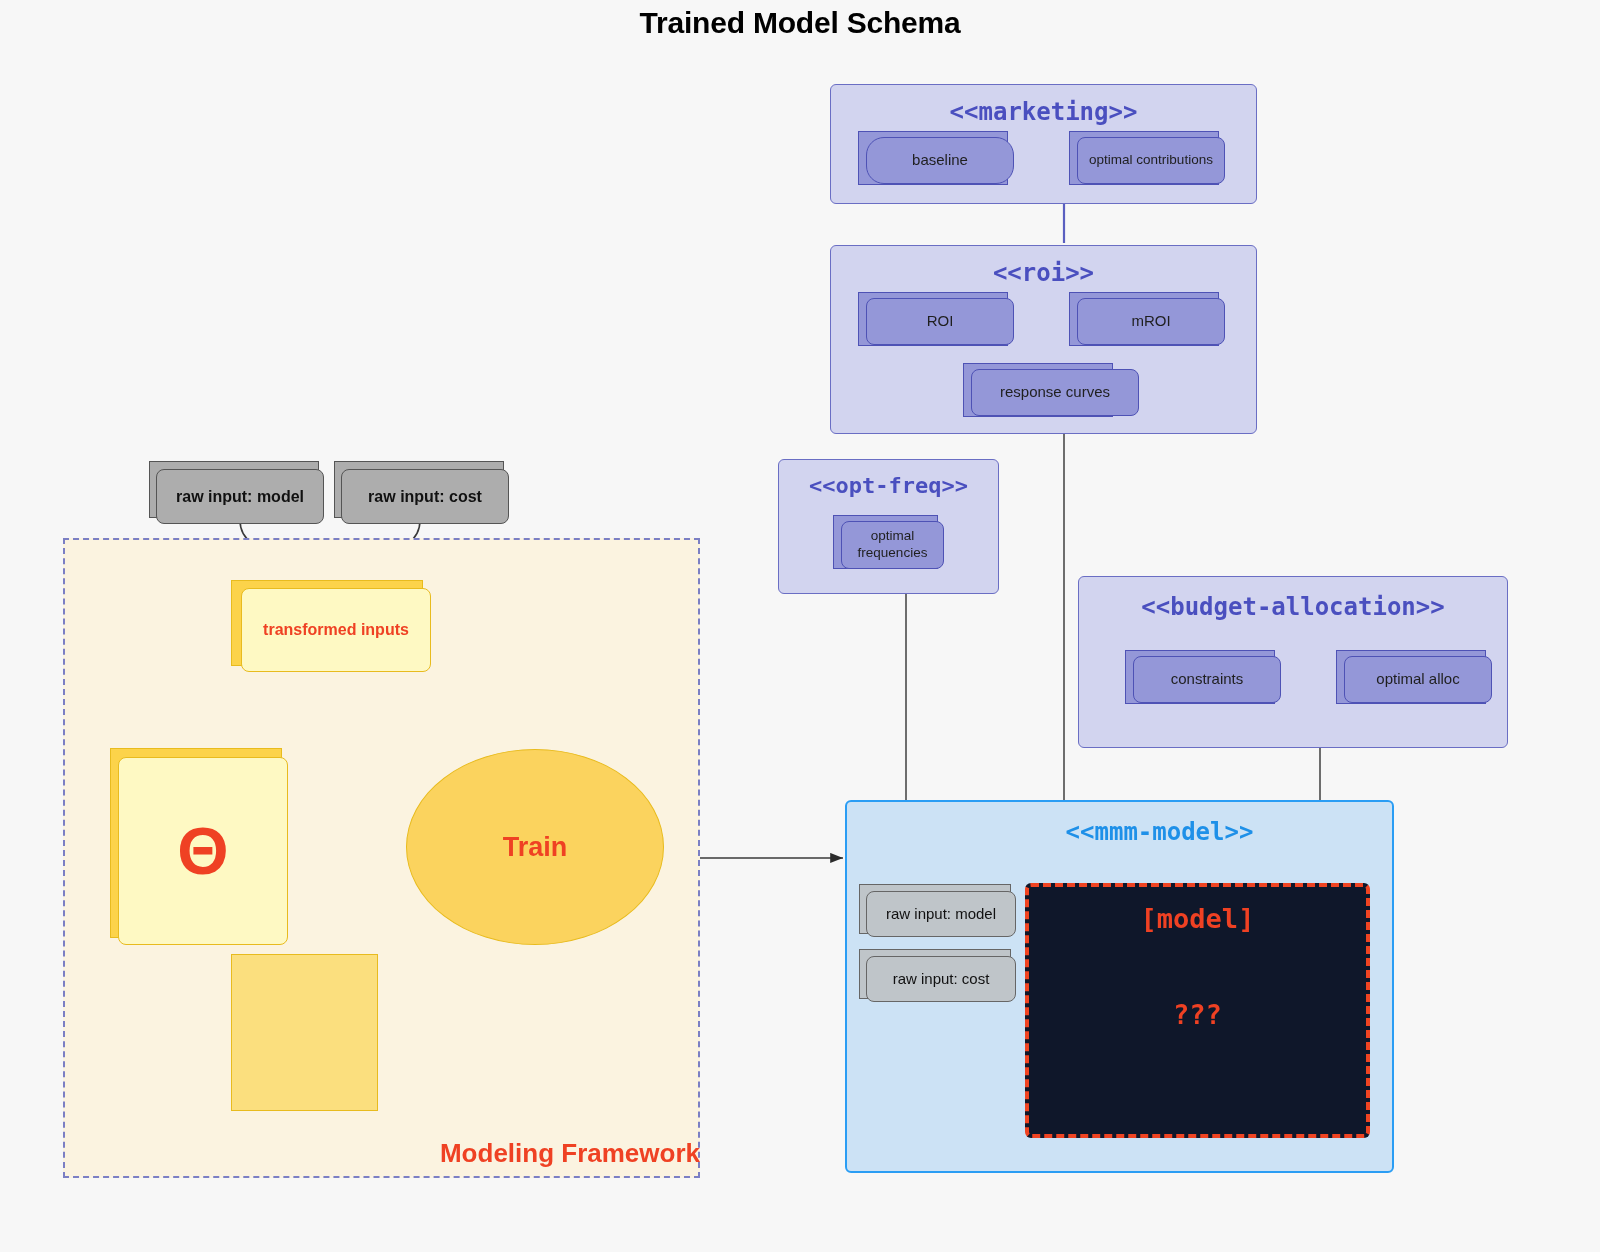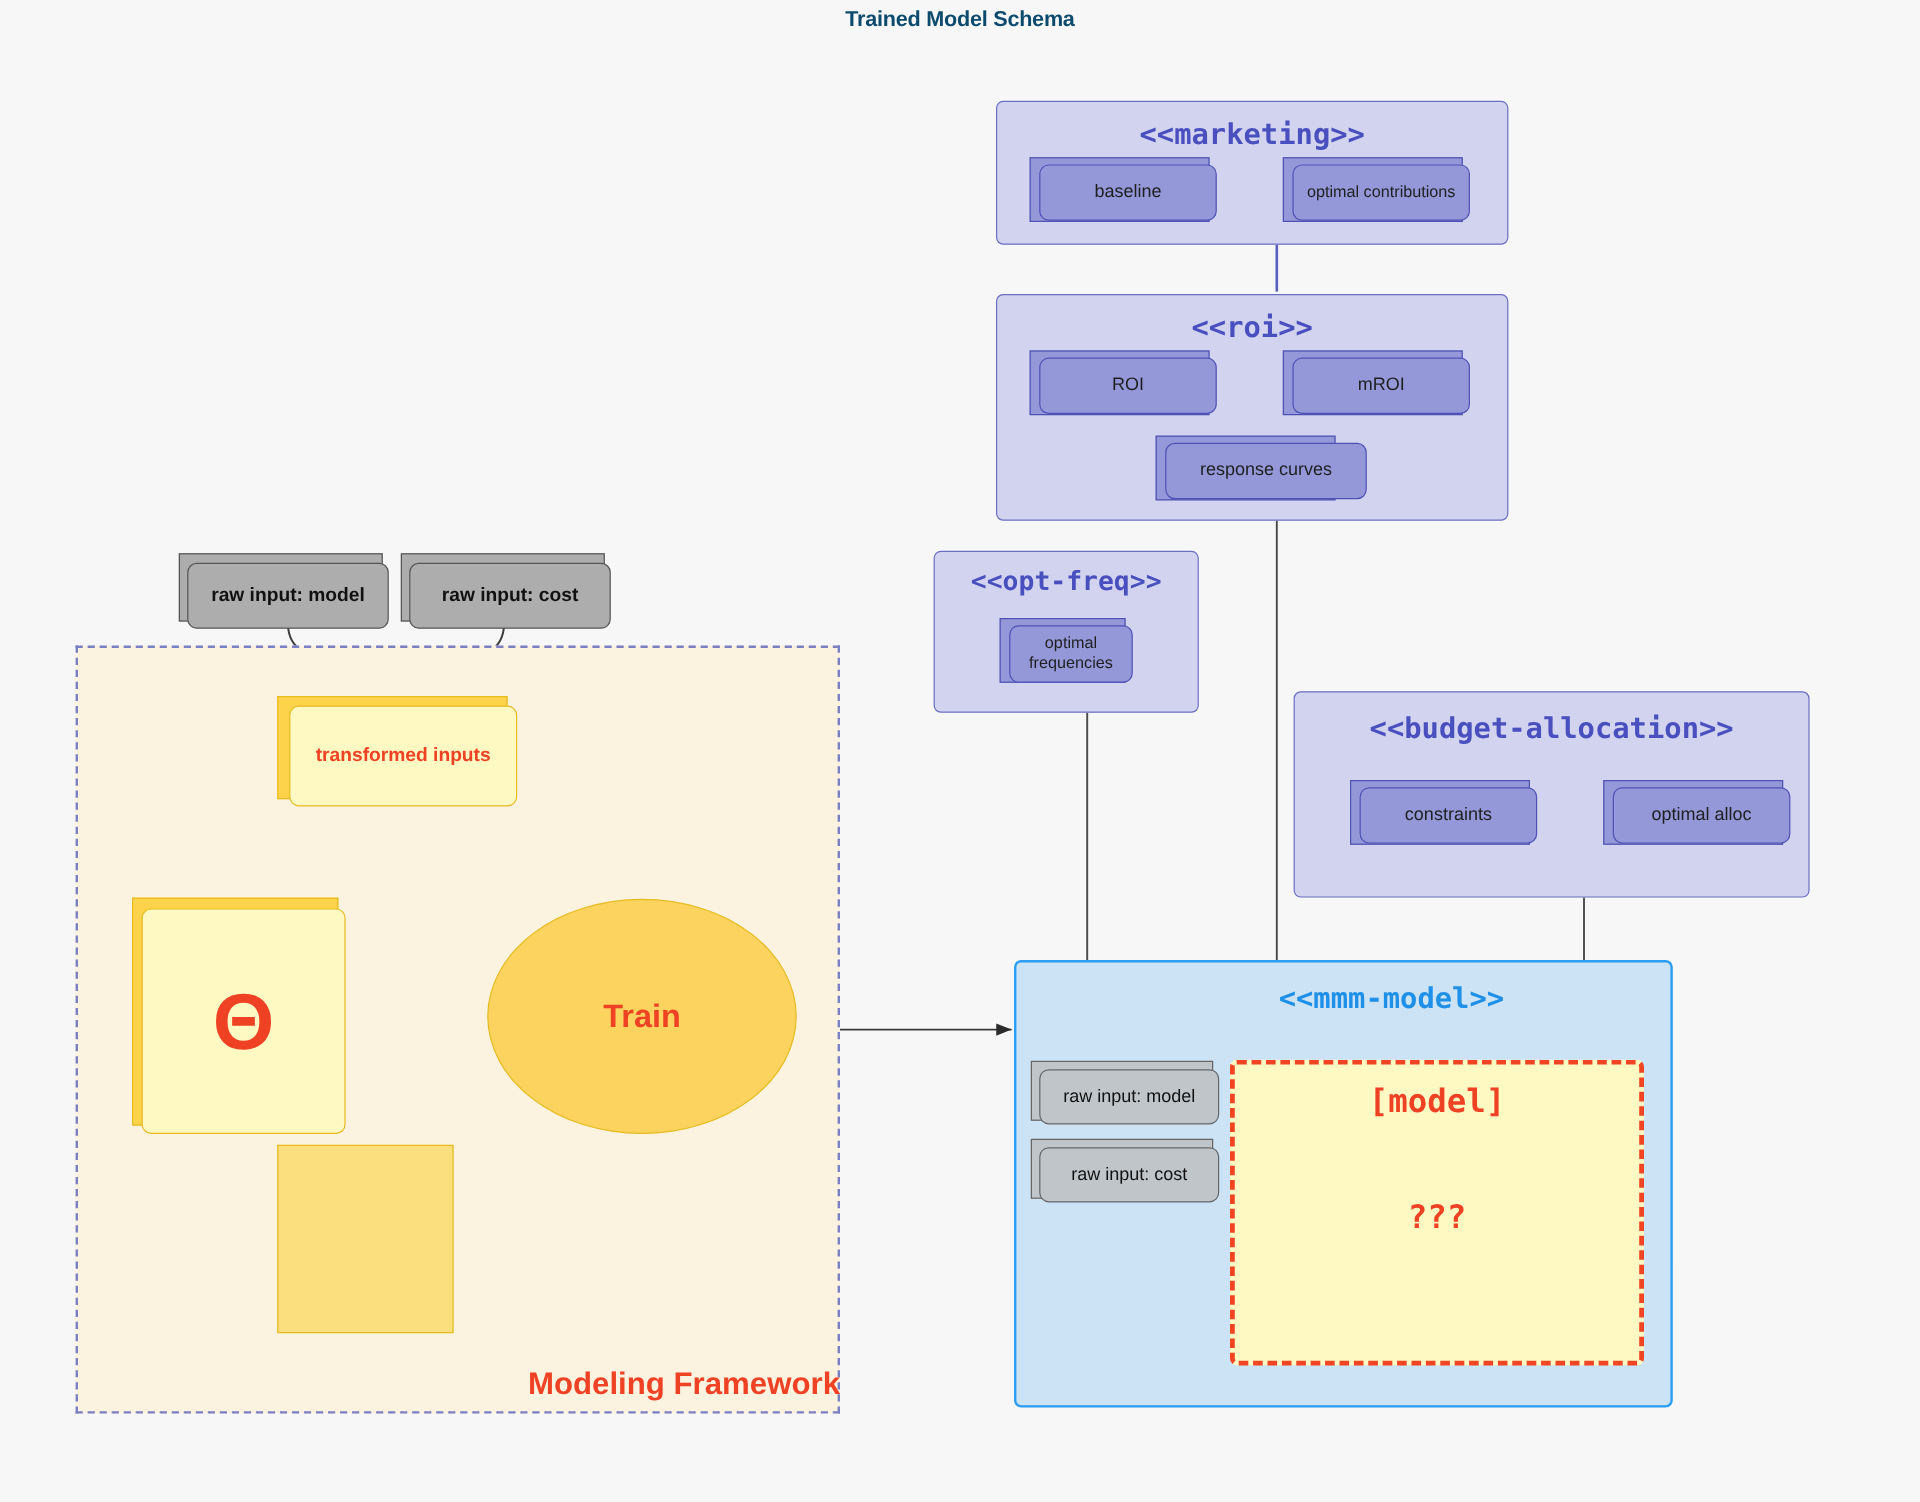--- a/index.html
+++ b/index.html
@@ -16,23 +16,23 @@
     height: 1252px;
     background: #f7f7f7;
     overflow: hidden;
   }
   .abs { position: absolute; }
 
   
   #page-title {
     left: 0; top: 6px; width: 1600px;
     text-align: center;
-    font-size: 18px;
-    font-weight: bold;
-    color: #0c4a6e;
+    font-size: 30px;
+    font-weight: bold;
+    color: #000000;
     letter-spacing: -0.2px;
   }
 
   
   #edges {
     position: absolute;
     left: 0; top: 0;
     width: 1600px; height: 1252px;
     pointer-events: none;
   }
@@ -114,21 +114,21 @@
   #theta-glyph {
     font-size: 66px;
     font-weight: bold;
     color: #ef4123;
     line-height: 1;
   }
 
   
   #model-placeholder {
     box-sizing: border-box;
-    background: #fef9c3;
+    background: #0f172a;
     border: 4px dashed #f04422;
     border-radius: 6px;
   }
   .mono-red {
     position: absolute;
     width: 100%;
     left: 0;
     text-align: center;
     font-family: "DejaVu Sans Mono", "Liberation Mono", monospace;
     font-weight: bold;
@@ -212,21 +212,21 @@
   </div>
 
   <div class="abs node-yellow-lt-bg" style="left:231px; top:954px; width:145px; height:155px;"></div>
 
   <div class="abs" id="train-ellipse" style="left:406px; top:749px; width:258px; height:196px;">Train</div>
 
   <div class="abs pkg pkg-purple" style="left:830px; top:84px; width:427px; height:120px;">
     <div class="pkg-title pkg-title-purple" style="top:13px;">&lt;&lt;marketing&gt;&gt;</div>
   </div>
   <div class="abs node-purple-bg" style="left:858px; top:131px; width:148px; height:52px;"></div>
-  <div class="abs node node-purple" style="left:866px; top:137px; width:148px; height:47px;">baseline</div>
+  <div class="abs node node-purple" style="left:866px; top:137px; width:148px; height:47px;border-radius:18px;">baseline</div>
 
   <div class="abs node-purple-bg" style="left:1069px; top:131px; width:148px; height:52px;"></div>
   <div class="abs node node-purple" style="left:1077px; top:137px; width:148px; height:47px; font-size:13.5px;">optimal contributions</div>
 
   <div class="abs pkg pkg-purple" style="left:830px; top:245px; width:427px; height:189px;">
     <div class="pkg-title pkg-title-purple" style="top:13px;">&lt;&lt;roi&gt;&gt;</div>
   </div>
   <div class="abs node-purple-bg" style="left:858px; top:292px; width:148px; height:52px;"></div>
   <div class="abs node node-purple" style="left:866px; top:298px; width:148px; height:47px;">ROI</div>
 

